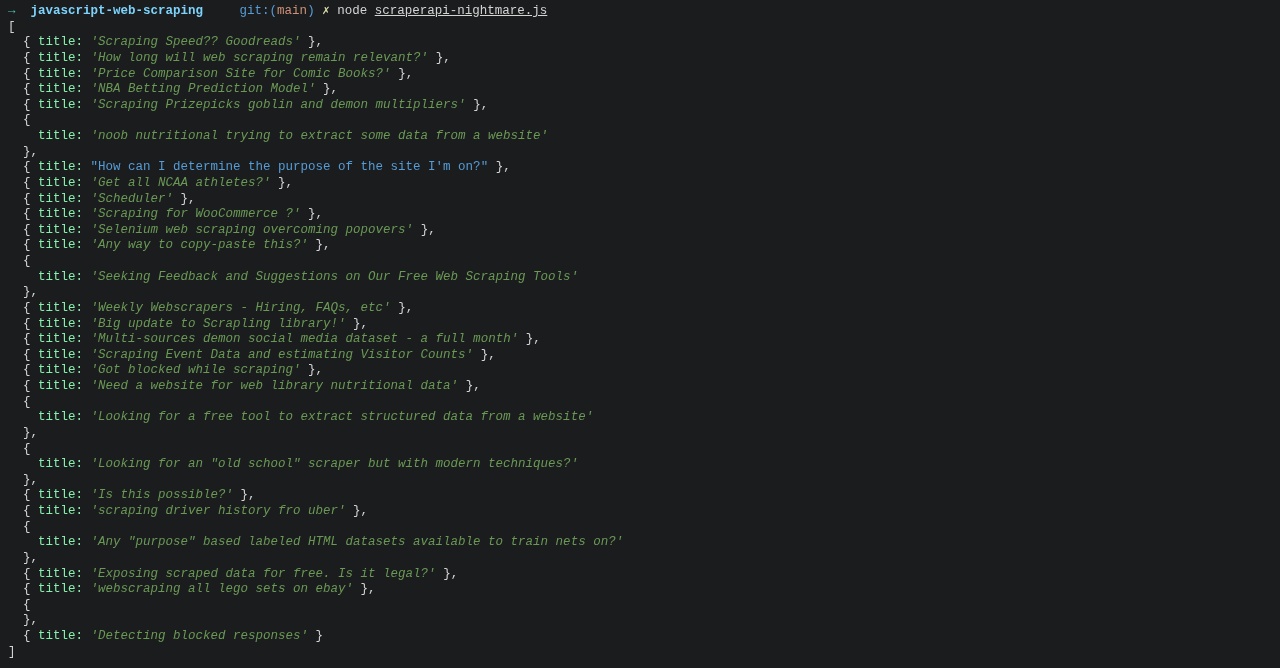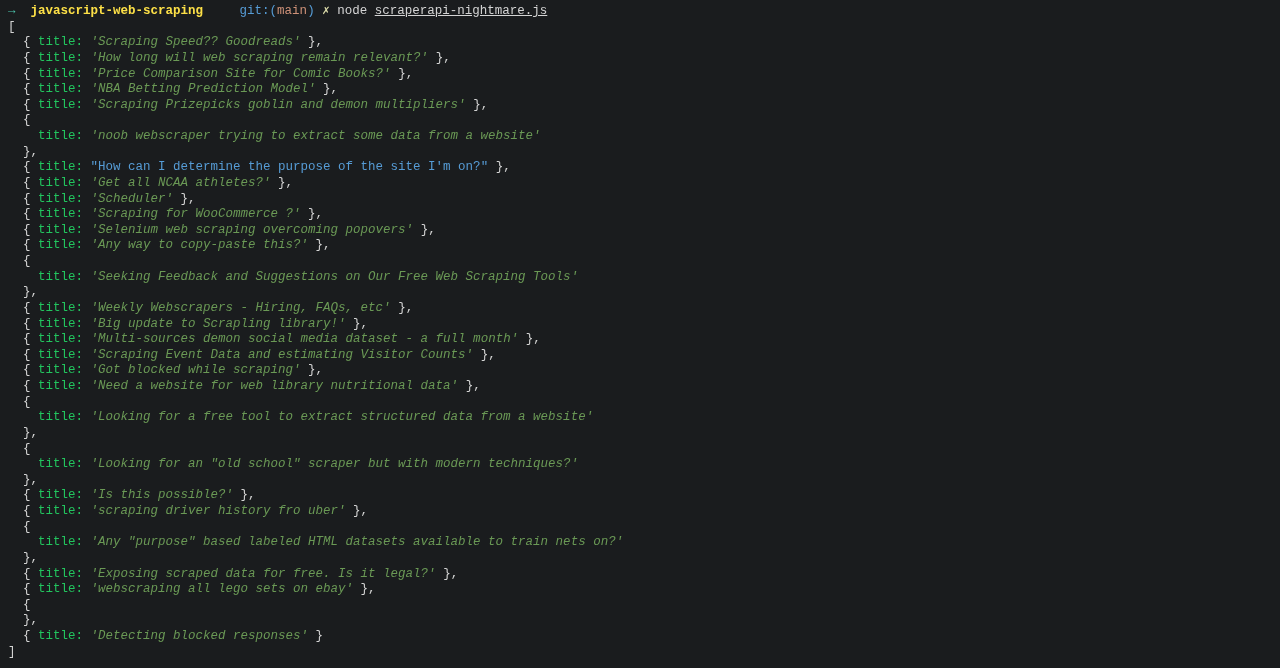--- a/index.html
+++ b/index.html
@@ -18,21 +18,21 @@
       height: 668px;
       overflow: hidden;
     }
     .prompt-line {
       white-space: pre;
     }
     .arrow {
       color: #4EC9B0;
     }
     .dir {
-      color: #fde047;
+      color: #7dd3fc;
       font-weight: bold;
     }
     .git-label {
       color: #569CD6;
       margin-left: 29px;
     }
     .branch {
       color: #CE9178;
     }
     .paren {
@@ -47,21 +47,21 @@
     }
     .cmd-arg {
       color: #d4d4d4;
       text-decoration: underline;
     }
     .output {
       white-space: pre;
       color: #d4d4d4;
     }
     .key {
-      color: #22c55e;
+      color: #86efac;
     }
     .string {
       color: #6A9955;
       font-style: italic;
     }
     .string-dq {
       color: #569CD6;
     }
     .punct {
       color: #d4d4d4;
@@ -72,21 +72,21 @@
 
 <div class="prompt-line"><span class="arrow">→</span>  <span class="dir">javascript-web-scraping</span> <span class="git-label">git:</span><span class="paren">(</span><span class="branch">main</span><span class="paren">)</span> <span class="x-mark">✗</span> <span class="cmd">node</span> <span class="cmd-arg">scraperapi-nightmare.js</span></div>
 <div id="output-container">
     <div class="output"><span class="punct">[</span></div>
     <div class="output">  <span class="punct">{ </span><span class="key">title:</span> <span class="string">'Scraping Speed?? Goodreads'</span><span class="punct"> },</span></div>
     <div class="output">  <span class="punct">{ </span><span class="key">title:</span> <span class="string">'How long will web scraping remain relevant?'</span><span class="punct"> },</span></div>
     <div class="output">  <span class="punct">{ </span><span class="key">title:</span> <span class="string">'Price Comparison Site for Comic Books?'</span><span class="punct"> },</span></div>
     <div class="output">  <span class="punct">{ </span><span class="key">title:</span> <span class="string">'NBA Betting Prediction Model'</span><span class="punct"> },</span></div>
     <div class="output">  <span class="punct">{ </span><span class="key">title:</span> <span class="string">'Scraping Prizepicks goblin and demon multipliers'</span><span class="punct"> },</span></div>
     <div class="output">  <span class="punct">{</span></div>
-    <div class="output">    <span class="key">title:</span> <span class="string">'noob webscraper trying to extract some data from a website'</span></div>
+    <div class="output">    <span class="key">title:</span> <span class="string">'noob nutritional trying to extract some data from a website'</span></div>
     <div class="output">  <span class="punct">},</span></div>
     <div class="output">  <span class="punct">{ </span><span class="key">title:</span> <span class="string-dq">"How can I determine the purpose of the site I'm on?"</span><span class="punct"> },</span></div>
     <div class="output">  <span class="punct">{ </span><span class="key">title:</span> <span class="string">'Get all NCAA athletes?'</span><span class="punct"> },</span></div>
     <div class="output">  <span class="punct">{ </span><span class="key">title:</span> <span class="string">'Scheduler'</span><span class="punct"> },</span></div>
     <div class="output">  <span class="punct">{ </span><span class="key">title:</span> <span class="string">'Scraping for WooCommerce ?'</span><span class="punct"> },</span></div>
     <div class="output">  <span class="punct">{ </span><span class="key">title:</span> <span class="string">'Selenium web scraping overcoming popovers'</span><span class="punct"> },</span></div>
     <div class="output">  <span class="punct">{ </span><span class="key">title:</span> <span class="string">'Any way to copy-paste this?'</span><span class="punct"> },</span></div>
     <div class="output">  <span class="punct">{</span></div>
     <div class="output">    <span class="key">title:</span> <span class="string">'Seeking Feedback and Suggestions on Our Free Web Scraping Tools'</span></div>
     <div class="output">  <span class="punct">},</span></div>

